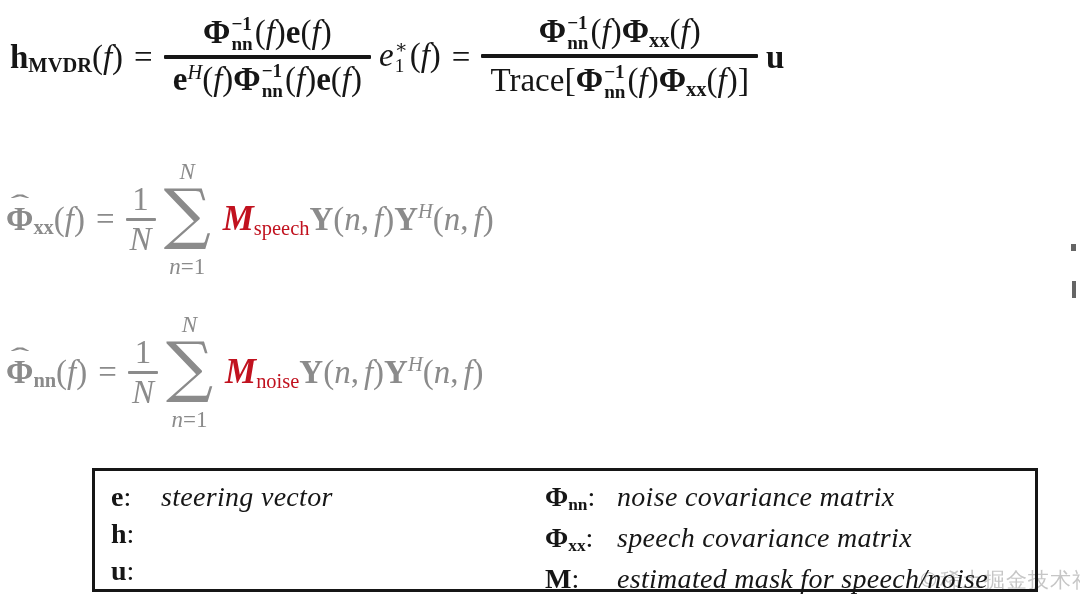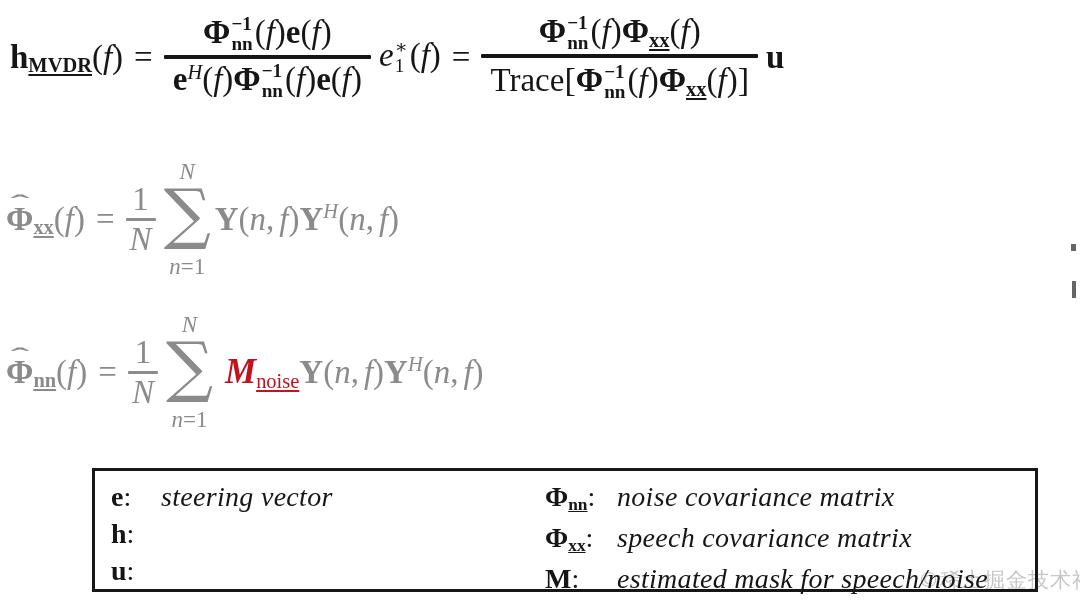--- a/index.html
+++ b/index.html
@@ -13,21 +13,21 @@
   .eq3{left:6px;top:299px;height:146px;font-size:33px;color:var(--gray,#8b8b8b);}
   .b{font-weight:700;}
   .it{font-style:italic;}
   .grp{display:inline-block;}
   .eqsign{margin:0 11px;}
   .frac{display:inline-flex;flex-direction:column;align-items:center;}
   .frac .num,.frac .den{padding:0 9px;line-height:1.25;}
   .fbar{align-self:stretch;height:4px;background:currentColor;border-radius:1px;}
   .frac.mini .fbar{height:3px;}
   .frac.mini .num,.frac.mini .den{padding:0 4px;line-height:1.1;}
-  .sub{font-size:.62em;position:relative;top:.24em;text-decoration:underline;}
+  .sub{font-size:.62em;position:relative;top:.24em;}
   .sup{font-size:.62em;position:relative;top:-.55em;}
   .ss{display:inline-flex;flex-direction:column;align-items:flex-start;font-size:.58em;
       line-height:1.02;vertical-align:middle;position:relative;top:-.08em;margin-left:1px;margin-right:2px;}
   .sumwrap{display:inline-flex;flex-direction:column;align-items:center;margin:0 4px 0 8px;
       font-size:23px;line-height:1;}
   .sum-top{margin-bottom:1px;}
   .sum-bot{margin-top:12px;}
   .sum-sigma{font-size:66px;line-height:.9;font-family:"DejaVu Serif","DejaVu Sans",serif;}
   .hatwrap{position:relative;display:inline-block;}
   .hat{position:absolute;left:50%;top:-.36em;transform:translateX(-50%) scaleX(2.4);
@@ -104,20 +104,21 @@
     <span class="frac mini">
         <span class="num">1</span>
         <span class="fbar"></span>
         <span class="den it">N</span>
       </span>
     <span class="sumwrap">
         <span class="sum-top it">N</span>
         <span class="sum-sigma">∑</span>
         <span class="sum-bot"><span class="it">n</span><span>=1</span></span>
       </span>
+    <span class="grp red mgl"><span class="it b mvar">M</span><span class="sub">speech</span></span>
     <span class="grp"><span class="b">Y</span><span>(</span><span class="it">n</span><span>,</span><span class="it mgl" style="margin-left:5px">f</span><span>)</span><span class="b">Y</span><span class="sup it">H</span><span>(</span><span class="it">n</span><span>,</span><span class="it" style="margin-left:5px">f</span><span>)</span></span>
   </div>
 
   <div class="eq eq3">
     <span class="grp"><span class="hatwrap"><span class="hat">ˆ</span><span class="b">Φ</span></span><span class="sub b">nn</span><span>(</span><span class="it">f</span><span>)</span></span>
     <span class="eqsign">=</span>
     <span class="frac mini">
         <span class="num">1</span>
         <span class="fbar"></span>
         <span class="den it">N</span>

